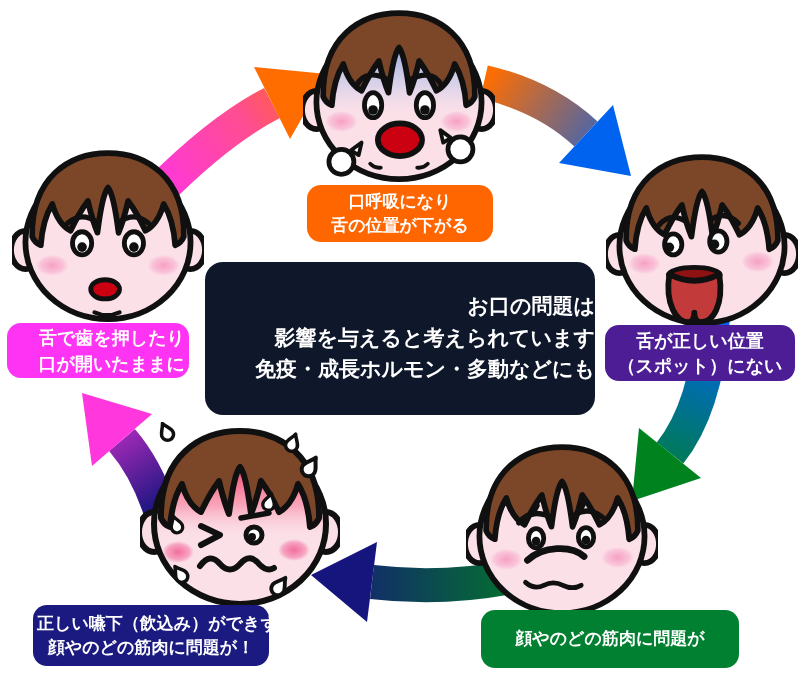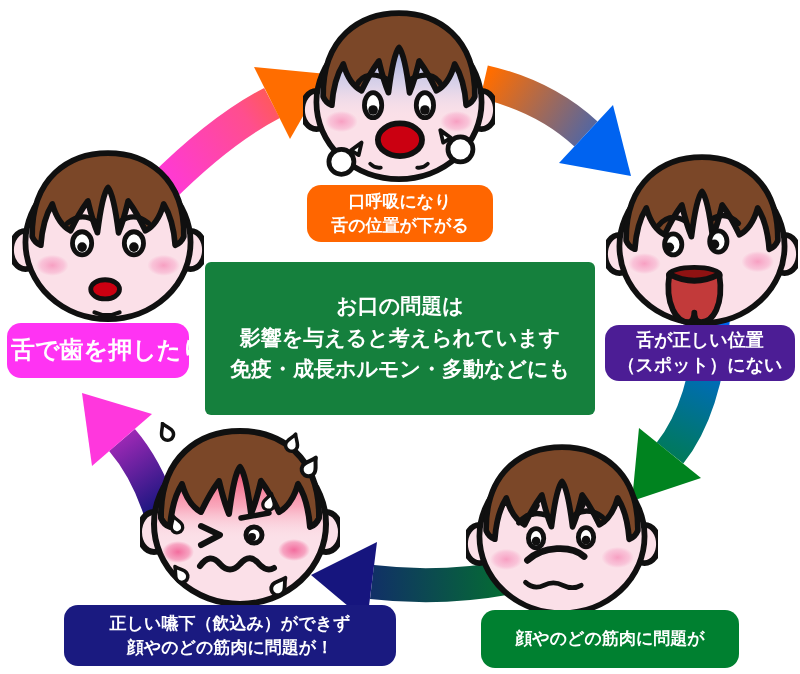--- a/index.html
+++ b/index.html
@@ -13,30 +13,30 @@
   .face-top{left:303px;top:4px;width:192px;height:188px;}
   .face-right{left:606px;top:148px;width:192px;height:188px;}
   .face-bottom-right{left:466px;top:438px;width:192px;height:188px;}
   .face-bottom-left{left:140px;top:422px;width:200px;height:196px;}
   .face-left{left:12px;top:144px;width:192px;height:188px;}
   .stage-label{
     position:absolute;z-index:3;border-radius:14px;color:#fff;font-weight:bold;
     text-align:center;display:flex;flex-direction:column;justify-content:center;
     line-height:1.4;padding:5px 4px;box-sizing:border-box;
   }
-  .stage-label span{display:block;white-space:nowrap;font-family:Liberation Serif, serif;}
+  .stage-label span{display:block;white-space:nowrap;}
   .label-top{left:307px;top:185px;width:186px;height:57px;background:#FF6600;font-size:17px;}
   .label-right{left:605px;top:325px;width:190px;height:56px;background:#4c1d95;font-size:18px;}
   .label-bottom-right{left:481px;top:610px;width:258px;height:58px;background:#008030;font-size:17px;}
-  .label-bottom-left{left:33px;top:605px;width:332px;height:61px;background:#1A1A80;font-size:17px;margin-left:31px;}
-  .label-left{left:7px;top:323px;width:182px;height:55px;background:#FF33F3;font-size:24px;}
+  .label-bottom-left{left:33px;top:605px;width:236px;height:61px;background:#1A1A80;font-size:17px;}
+  .label-left{left:7px;top:323px;width:182px;height:55px;background:#FF33F3;font-size:18px;align-items:flex-end;}
   .center-box{
     position:absolute;z-index:3;left:205px;top:262px;width:390px;height:153px;
-    background:#15803d;border-radius:6px;color:#fff;font-weight:bold;
-    display:flex;flex-direction:column;justify-content:center;align-items:center;
+    background:#0f172a;border-radius:18px;color:#fff;font-weight:bold;
+    display:flex;flex-direction:column;justify-content:center;align-items:flex-end;
     font-size:21px;line-height:1.52;text-align:center;
   }
   .center-box div{white-space:nowrap;}
 </style>
 </head>
 <body>
 
 <div class="canvas">
 
   <svg class="arrows-layer" width="800" height="674" viewBox="0 0 800 674">
@@ -300,20 +300,21 @@
   </div>
   <div class="stage-label label-bottom-right">
     <span>顔やのどの筋肉に問題が</span>
   </div>
   <div class="stage-label label-bottom-left">
     <span>正しい嚥下（飲込み）ができず</span>
     <span>顔やのどの筋肉に問題が！</span>
   </div>
   <div class="stage-label label-left">
     <span>舌で歯を押したり</span>
+    <span>口が開いたままに</span>
   </div>
 
   <div class="center-box">
     <div>お口の問題は</div>
     <div>影響を与えると考えられています</div>
     <div>免疫・成長ホルモン・多動などにも</div>
   </div>
 
 </div>
 

